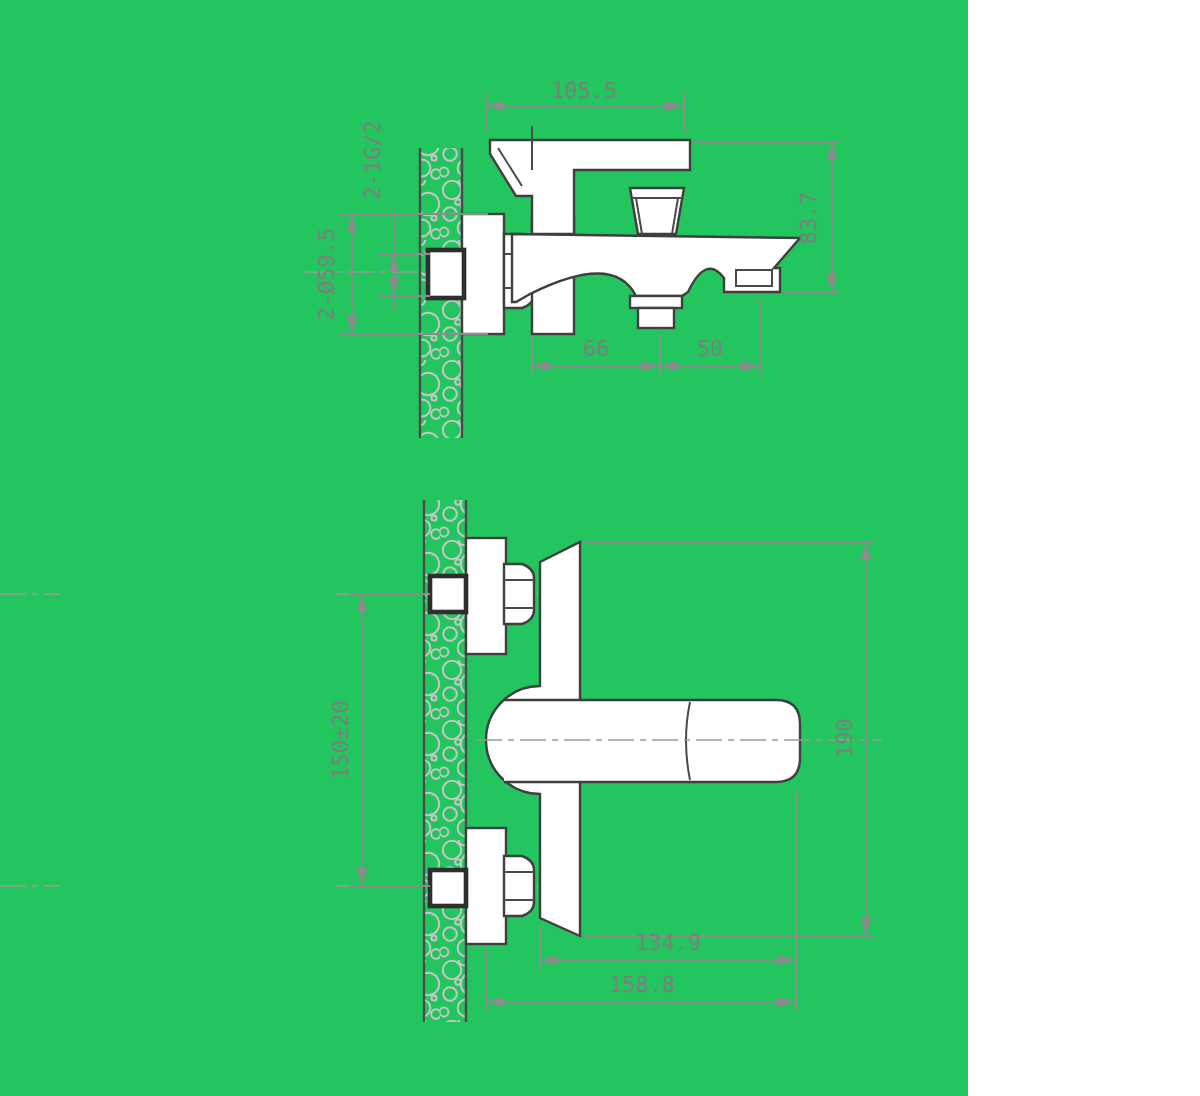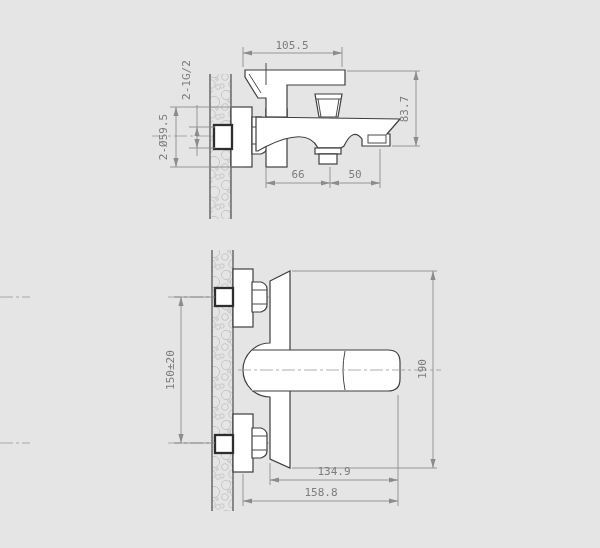--- a/index.html
+++ b/index.html
@@ -1,16 +1,16 @@
 <!DOCTYPE html>
 <html><head>
 <meta charset="utf-8">
 <style>
   html,body{margin:0;padding:0;background:#ffffff;}
-  .stage{position:relative;width:600px;height:548px;background:#e5e5e5;overflow:hidden;
+  .stage{position:relative;width:484px;height:548px;background:#22c55e;overflow:hidden;
          font-family:"DejaVu Sans Mono", monospace;text-decoration:underline;}
   svg{display:block;}
   text{font-family:"DejaVu Sans Mono", monospace;font-size:11px;fill:#7d7d7d;}
   .outline{stroke:#3f3f3f;stroke-width:1.2;fill:none;}
   .fillwhite{fill:#ffffff;}
   .thick{stroke:#2e2e2e;stroke-width:2.3;fill:#ffffff;}
   .dim{stroke:#8c8c8c;stroke-width:0.9;fill:none;}
   .cline{stroke:#9a9a9a;stroke-width:0.8;fill:none;stroke-dasharray:13 3 3 3;}
   .detail{stroke:#4a4a4a;stroke-width:1;fill:none;}
   .arw{fill:#8c8c8c;}

